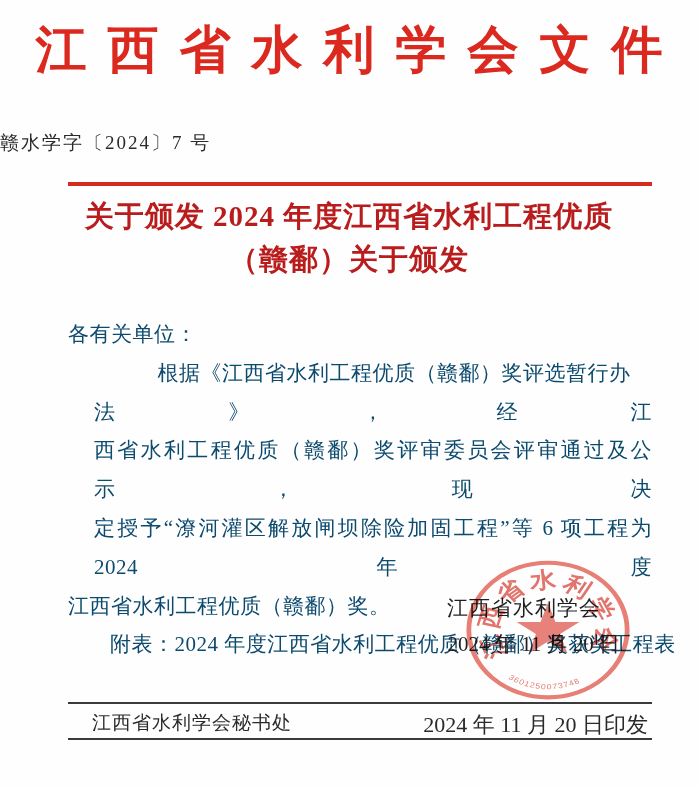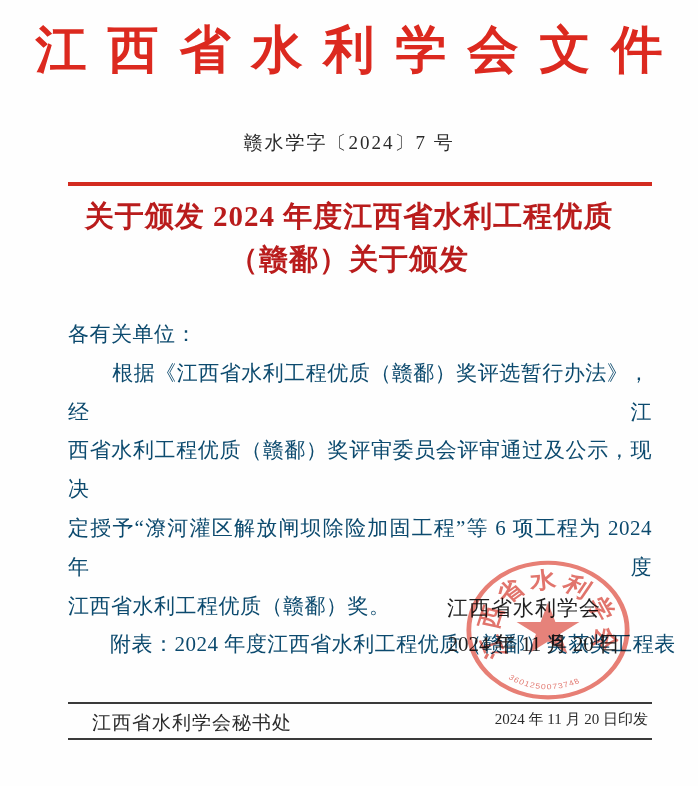--- a/index.html
+++ b/index.html
@@ -29,21 +29,21 @@
     white-space: nowrap;
     font-family: "Liberation Serif", serif;
   }
 
   
   .doc-number {
     position: absolute;
     top: 130px;
     left: 0;
     width: 100%;
-    text-align: center;
+    text-align: left;
     font-size: 19px;
     color: #2a2a2a;
     letter-spacing: 2px;
   }
 
   .red-rule {
     position: absolute;
     top: 182px;
     left: 68px;
     width: 584px;
@@ -74,20 +74,21 @@
     font-size: 21px;
     color: #0c4a6e;
     line-height: 38.8px;
     letter-spacing: 0.5px;
   }
   .line { white-space: nowrap; }
   .line.fill {
     white-space: normal;
     text-align: justify;
     text-align-last: justify;
+    margin-left: 26px;
   }
   .line.indent { text-indent: 42px; text-align: center; }
 
   
   .sig-org {
     position: absolute;
     top: 594px;
     left: 447px;
     width: 150px;
     text-align: center;
@@ -150,21 +151,21 @@
     left: 92px;
     font-size: 19px;
     color: #2a2a2a;
     letter-spacing: 1px;
     white-space: nowrap;
   }
   .footer-right {
     position: absolute;
     top: 710px;
     right: 50px;
-    font-size: 15px;
+    font-size: 22px;
     color: #2a2a2a;
     white-space: nowrap;
     margin-left: 32px;
   }
 </style>
 </head>
 <body>
 
 <div class="page">
 

